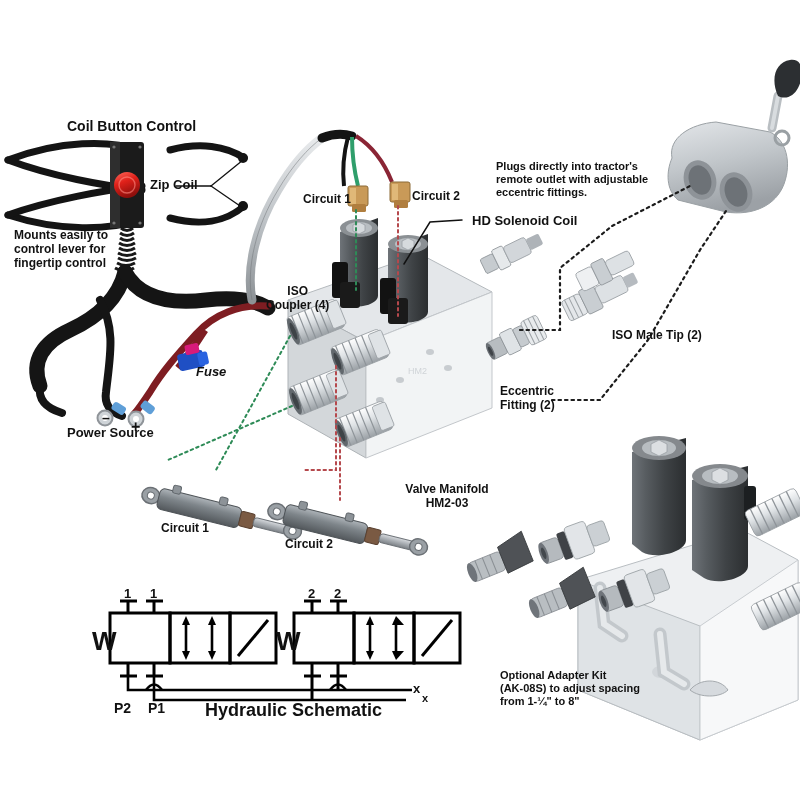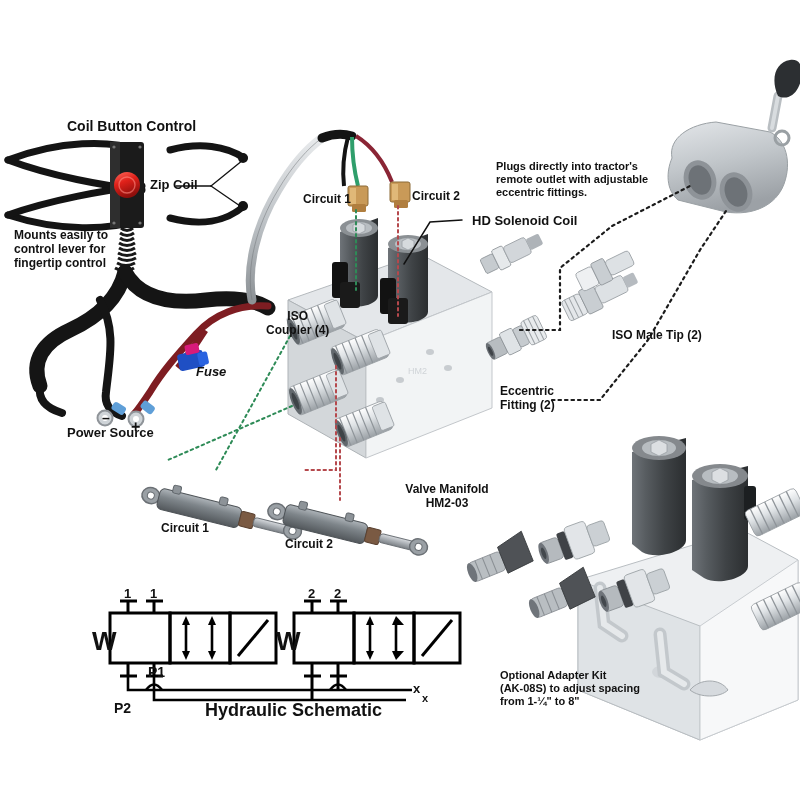--- a/index.html
+++ b/index.html
@@ -536,21 +536,21 @@
 
   <div class="lbl t13" style="left:196px; top:364px;font-style:italic;">Fuse</div>
 
   <div class="lbl t13" style="left:36px; top:425px;margin-left:31px;">Power Source</div>
   <div class="lbl t14" style="left:102px; top:410px;">–</div>
   <div class="lbl t16" style="left:131px; top:418px;">+</div>
 
   <div class="lbl t12" style="left:303px; top:192px;">Circuit 1</div>
   <div class="lbl t12" style="left:412px; top:189px;">Circuit 2</div>
 
-  <div class="lbl t12 center" style="left:266px; top:284px;margin-top:25px;">ISO
+  <div class="lbl t12 center" style="left:266px; top:284px;">ISO
 Coupler (4)</div>
 
   <div class="lbl t13" style="left:472px; top:213px;">HD Solenoid Coil</div>
 
   <div class="lbl t11" style="left:496px; top:160px;">Plugs directly into tractor's
 remote outlet with adjustable
 eccentric fittings.</div>
 
 
   <div class="lbl t12" style="left:612px; top:328px;">ISO Male Tip (2)</div>
@@ -571,20 +571,20 @@
 
   <div class="lbl" style="left:92px; top:626px; font-size:26px;">W</div>
   <div class="lbl" style="left:276px; top:626px; font-size:26px;">W</div>
 
   <div class="lbl t13" style="left:124px; top:586px;">1</div>
   <div class="lbl t13" style="left:150px; top:586px;">1</div>
   <div class="lbl t13" style="left:308px; top:586px;">2</div>
   <div class="lbl t13" style="left:334px; top:586px;">2</div>
 
   <div class="lbl t14" style="left:114px; top:700px;">P2</div>
-  <div class="lbl t14" style="left:148px; top:664px;">P1</div>
+  <div class="lbl t14" style="left:148px; top:700px;">P1</div>
 
   <div class="lbl t13" style="left:413px; top:681px;">x</div>
   <div class="lbl t11" style="left:422px; top:692px;">x</div>
 
   <div class="lbl" style="left:205px; top:700px; font-size:18px;">Hydraulic Schematic</div>
 
 </div>
 
 </body></html>

